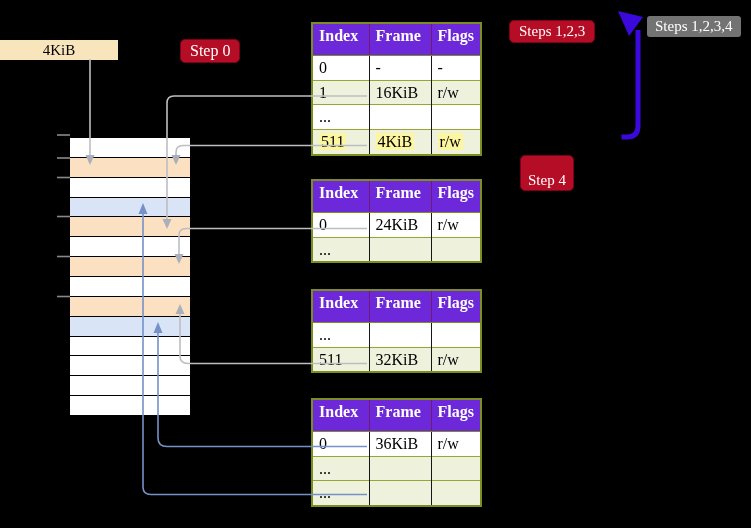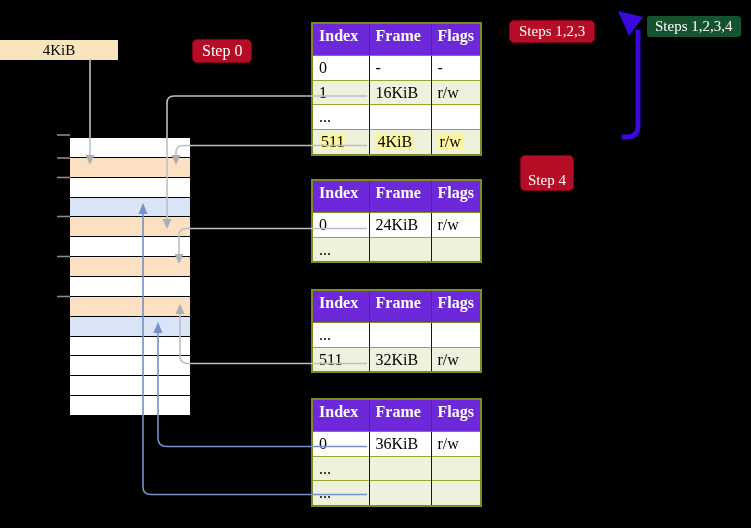--- a/index.html
+++ b/index.html
@@ -42,22 +42,22 @@
   .framebox {
     position:absolute; left:0; top:40px; width:118px; height:20px;
     background:#f8e5bb; color:#000; font-size:15px; text-align:center; line-height:20px;
   }
 
   
   .lbl {
     position:absolute; color:#fff; font-size:16px; white-space:nowrap; line-height:1.2;
   }
   .lbl.red  { background:#b50d26; border:1px solid #7f0017; border-radius:5px; padding:1px 9px 2px; }
-  .lbl.blue { background:#14532d; border-radius:3px; padding:1px 8px 2px; }
-  .lbl.step0    { left:192px; top:39px; }
+  .lbl.blue { background:#737373; border-radius:3px; padding:1px 8px 2px; }
+  .lbl.step0    { left:180px; top:39px; }
   .lbl.steps123 { left:509px; top:20px; font-size:15px; }
   .lbl.steps1234{ left:647px; top:16px; font-size:15px; }
   .lbl.step4    { left:520px; top:155px; font-size:15px; padding:15px 7px 1px; }
 
   
   svg.overlay { position:absolute; left:0; top:0; pointer-events:none; }
   .gline { stroke:#bcbec2; stroke-width:1.6; fill:none; }
   .ghead { fill:#aab0ba; stroke:none; }
   .bline { stroke:#7691c7; stroke-width:1.6; fill:none; }
   .bhead { fill:#7691c7; stroke:none; }

